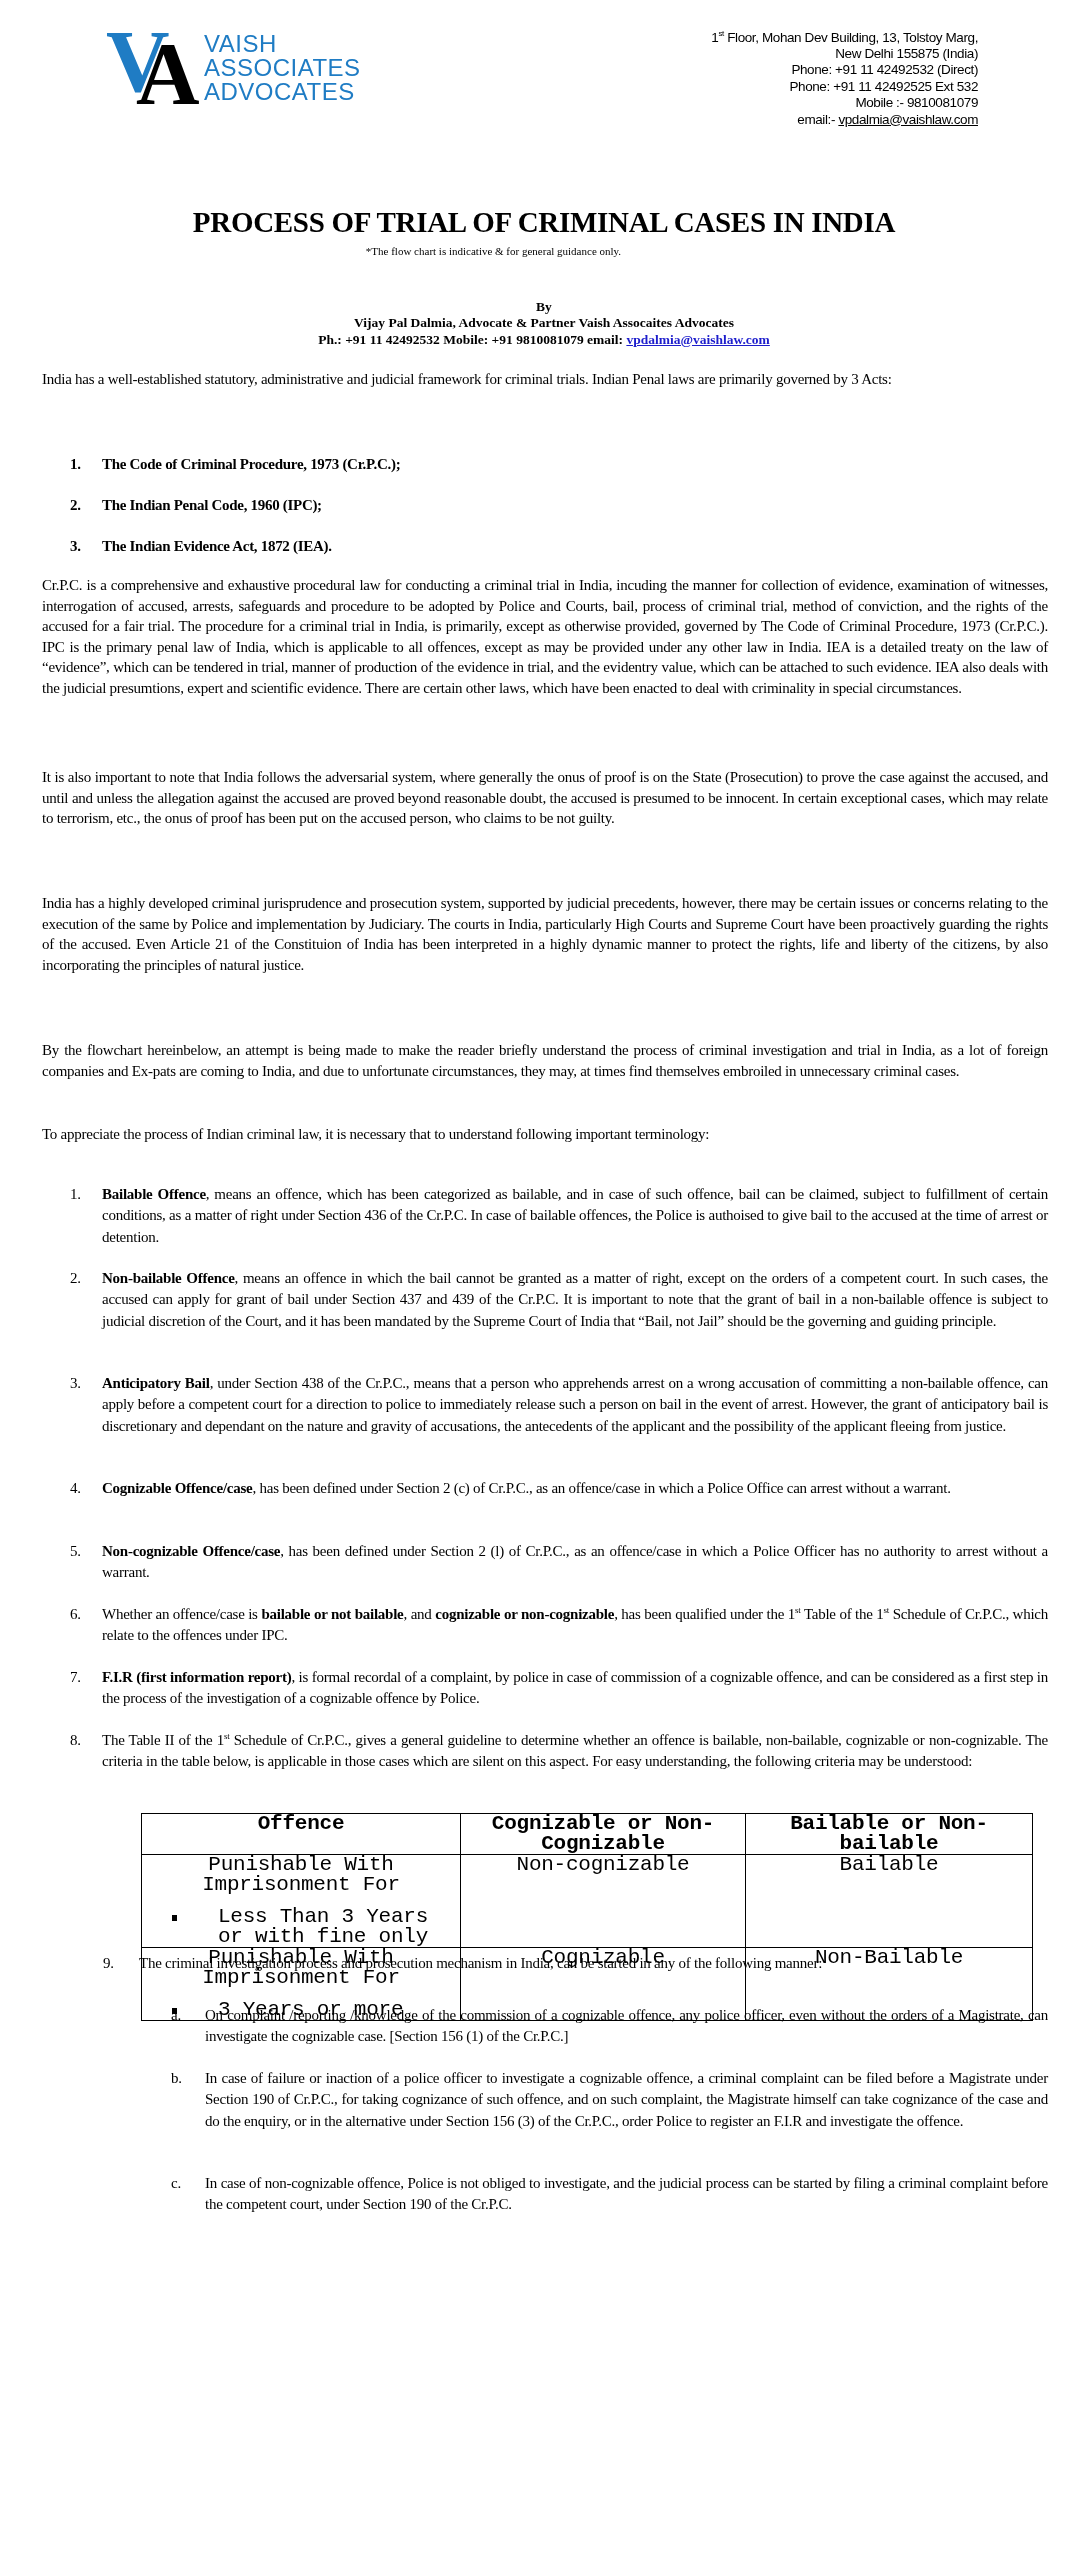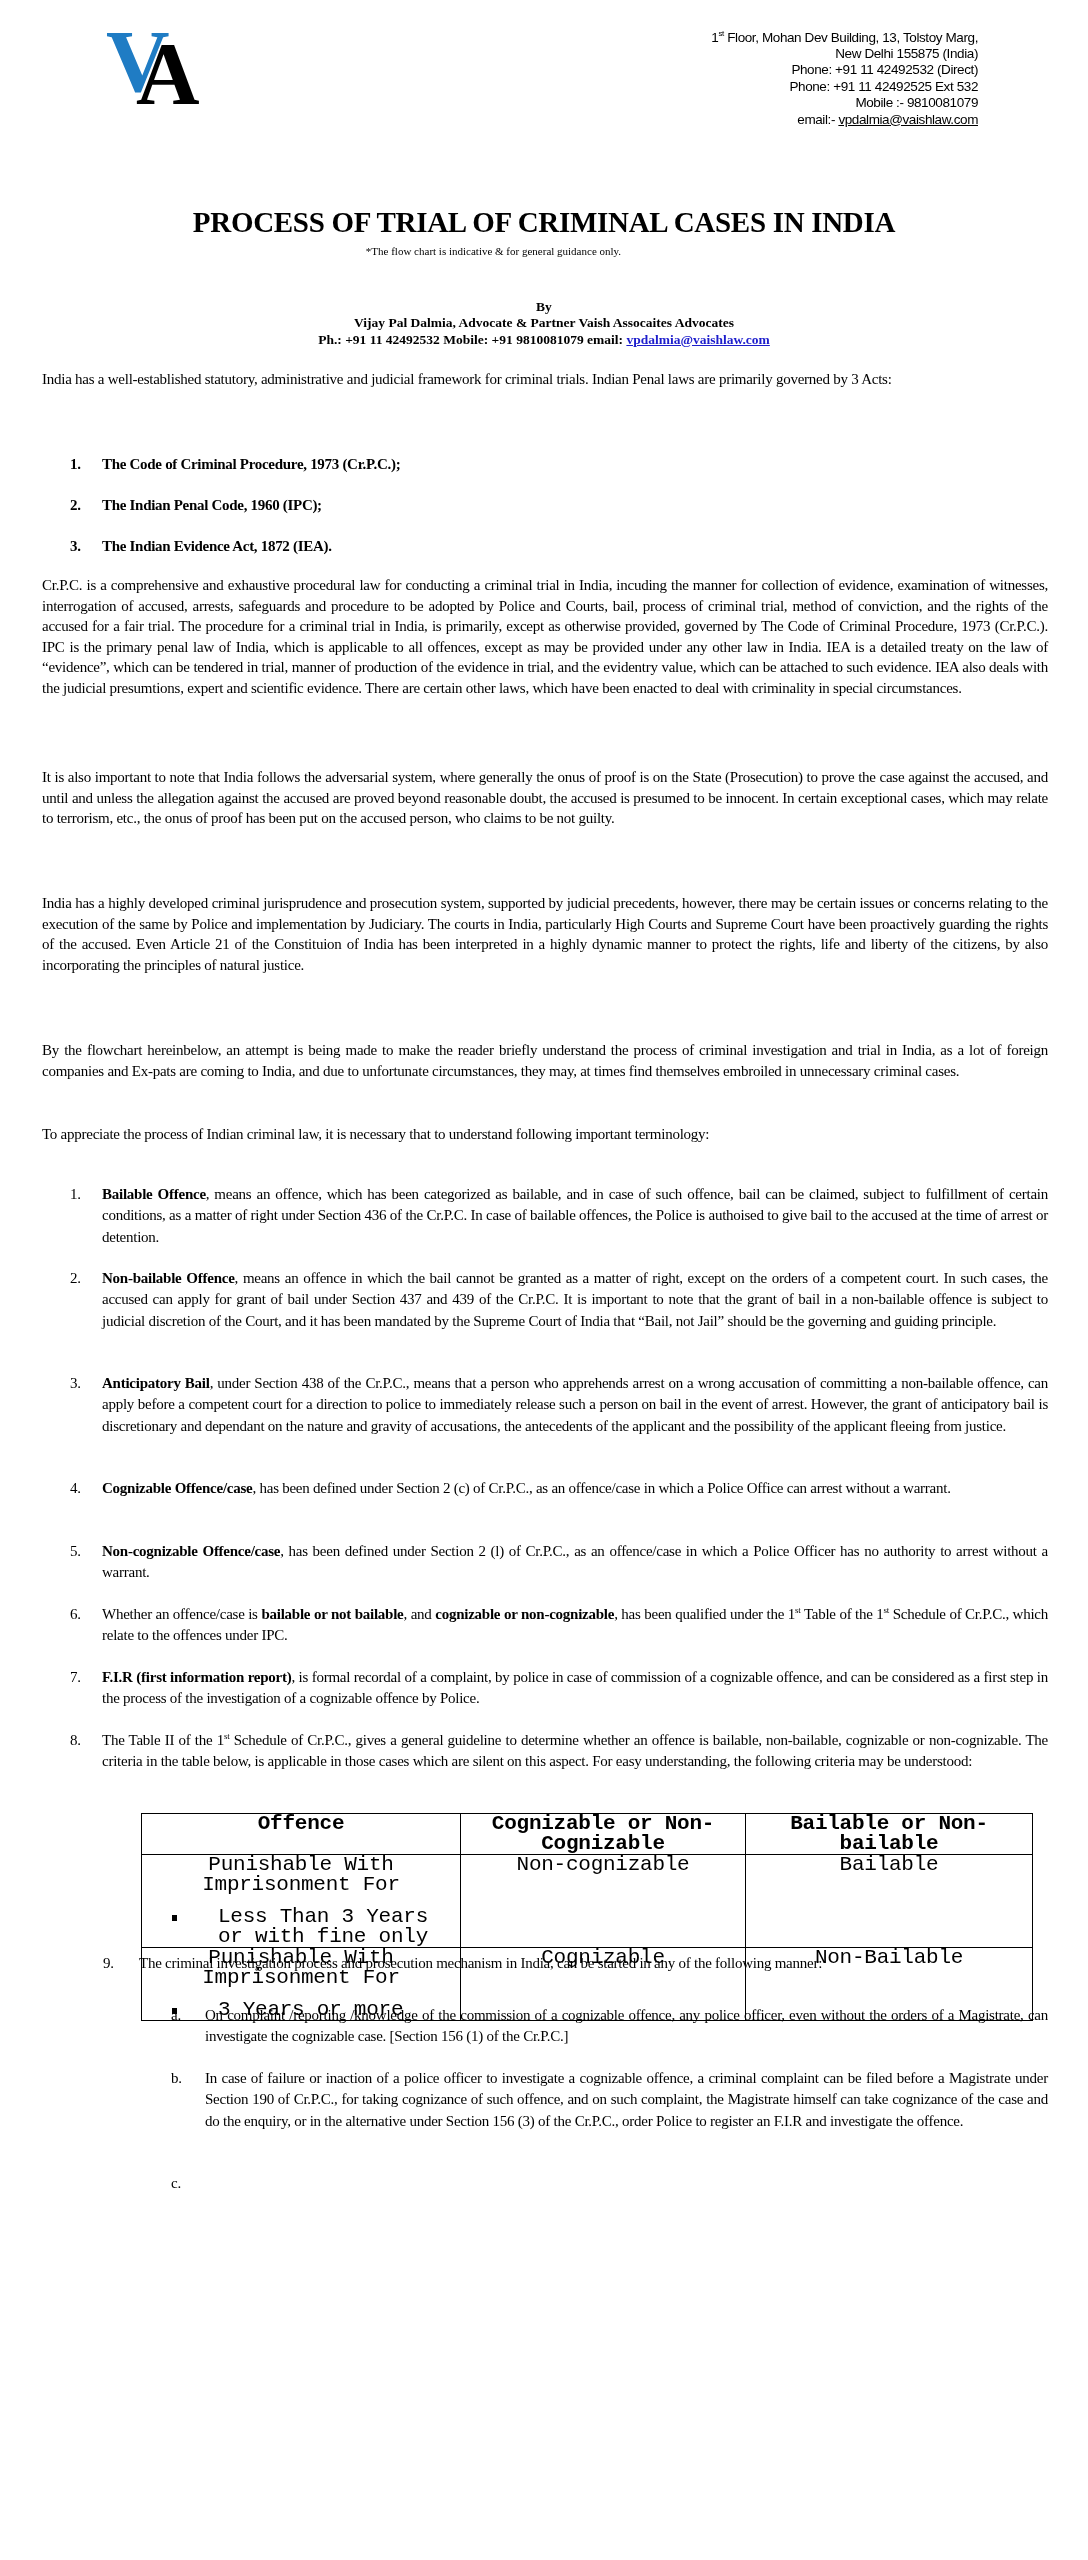--- a/index.html
+++ b/index.html
@@ -46,20 +46,25 @@
   .crit-table .bullet-line .bul { position: absolute; left: 26px; top: 8px; width: 5px; height: 6px; background: #000; }
   .crit-table .bullet-text { display: block; padding-left: 26px; }
 </style>
 </head>
 <body>
 
 <div class="logo">
   <div class="logo-mark">
     <span class="logo-v">V</span>
     <span class="logo-a">A</span>
+  </div>
+  <div class="logo-text">
+    <div>VAISH</div>
+    <div>ASSOCIATES</div>
+    <div>ADVOCATES</div>
   </div>
 </div>
 
 <div class="address">
   <div><span>1</span><sup>st</sup><span> Floor, Mohan Dev Building, 13, Tolstoy Marg,</span></div>
   <div>New Delhi 155875 (India)</div>
   <div>Phone: +91 11 42492532 (Direct)</div>
   <div>Phone: +91 11 42492525 Ext 532</div>
   <div>Mobile :- 9810081079</div>
   <div><span>email:- </span><a href="#">vpdalmia@vaishlaw.com</a></div>
@@ -151,14 +156,14 @@
   <span class="num" style="left:-36px;">9.</span><span>The criminal investigation process and prosecution mechanism in India, can be started in any of the following manner:</span>
 </div>
 
 <div class="sub" style="top:2005px; left:205px; width:843px;">
   <span class="num">a.</span><span>On complaint /reporting /knowledge of the commission of a cognizable offence, any police officer, even without the orders of a Magistrate, can investigate the cognizable case. [Section 156 (1) of the Cr.P.C.]</span>
 </div>
 <div class="sub" style="top:2068px; left:205px; width:843px;">
   <span class="num">b.</span><span>In case of failure or inaction of a police officer to investigate a cognizable offence, a criminal complaint can be filed before a Magistrate under Section 190 of Cr.P.C., for taking cognizance of such offence, and on such complaint, the Magistrate himself can take cognizance of the case and do the enquiry, or in the alternative under Section 156 (3) of the Cr.P.C., order Police to register an F.I.R and investigate the offence.</span>
 </div>
 <div class="sub" style="top:2173px; left:205px; width:843px;">
-  <span class="num">c.</span>
+  <span class="num">c.</span><span>In case of non-cognizable offence, Police is not obliged to investigate, and the judicial process can be started by filing a criminal complaint before the competent court, under Section 190 of the Cr.P.C.</span>
 </div>
 
 </body></html>

